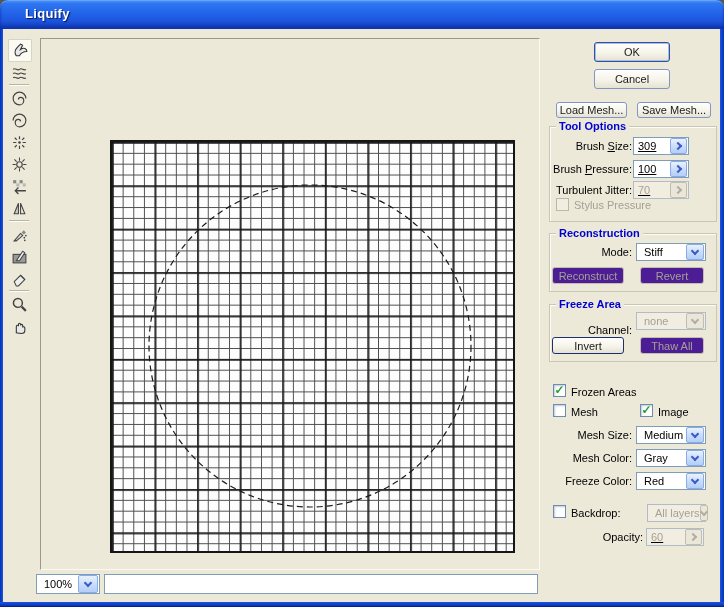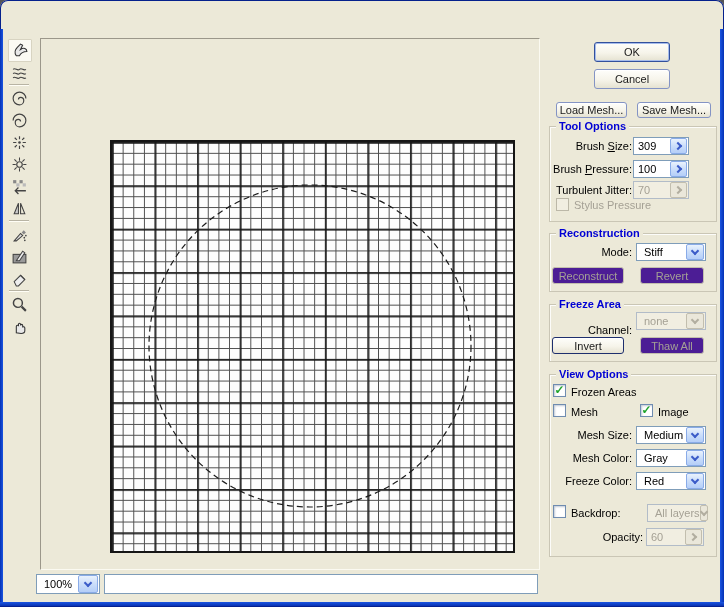--- a/index.html
+++ b/index.html
@@ -42,21 +42,21 @@
   .u{text-decoration:underline;}
   
   .btn{position:absolute;box-sizing:border-box;display:flex;align-items:center;justify-content:center;
     font-size:11px;color:#1a1a1a;border:1px solid #8494c4;border-radius:3px;
     background:linear-gradient(180deg,#fefefb 0%,#f6f4ea 55%,#e5e2d1 100%);box-shadow:inset 0 1px 0 #fff;}
   .btn.def{border-color:#32509c;box-shadow:inset 0 0 0 1px #a6bcec,inset 0 1px 0 #fff;}
   .btn.strong{border-color:#1e2f6e;}
   .btn.disb{background:#4c1d95;border-color:#c3bfae;color:#a5a195;box-shadow:none;justify-content:center;}
   
   .spin{position:absolute;width:56px;height:18px;background:#fff;border:1px solid #7f9db9;
-    display:flex;align-items:center;justify-content:space-between;box-sizing:border-box;padding:1px;}
+    display:flex;align-items:center;justify-content:space-between;box-sizing:border-box;padding:1px;text-decoration:underline;}
   .spinval{font-size:11px;padding-left:3px;}
   .spinbtn{width:15px;height:14px;border:1px solid #89abe8;border-radius:2px;display:flex;align-items:center;justify-content:center;
     background:linear-gradient(180deg,#e9f2fd 0%,#cbdefa 50%,#b4cef8 100%);}
   .spin.disf{background:#f1eee1;border-color:#b2bcc8;}
   .spin.disf .spinbtn{background:#eae7da;border-color:#c2beae;}
   
   .combo{position:absolute;height:18px;background:#fff;border:1px solid #7f9db9;
     display:flex;align-items:center;justify-content:space-between;box-sizing:border-box;padding:1px;}
   .comboval{font-size:11px;padding-left:6px;white-space:nowrap;}
   .cbtn{width:16px;height:14px;border:1px solid #89abe8;border-radius:2px;display:flex;align-items:center;justify-content:center;
@@ -76,20 +76,23 @@
   .cb.discb{background:#f1eee1;border-color:#bcb8a8;box-shadow:none;}
   
   .status-field{position:absolute;left:104px;top:574px;width:434px;height:20px;background:#fff;
     border:1px solid #7f9db9;box-sizing:border-box;font-size:11px;}
 </style>
 </head>
 <body>
 
 <div class="window">
 
+  <div class="titlebar">
+    <span class="title-text">Liquify</span>
+  </div>
   <div class="frame-l"></div>
   <div class="frame-r"></div>
   <div class="frame-b"></div>
 
   <div class="tool sel" style="top:39px">
     <span>
         <svg width="17" height="17" viewBox="0 0 16 16">
           <path d="M4 13C2 10 3 7 5 5l3-3 2 1-2 4c3-2 6-1 6 2-3 0-6 2-7 4z" fill="#e8e8e8" stroke="#333" stroke-width="1"></path>
         </svg>
       </span>
@@ -274,23 +277,20 @@
         <i class="chev d"></i>
       </span>
   </div>
   <div class="btn strong" style="left:552px;top:337px;width:72px;height:17px">
       <span>Invert</span>
     </div>
   <div class="btn disb" style="left:640px;top:337px;width:64px;height:17px">
       <span>Thaw All</span>
     </div>
 
-  <div class="fs" style="left:549px;top:374px;width:168px;height:183px">
-    <span class="leg">View Options</span>
-  </div>
   <div class="cb checked" style="left:553px;top:384px">
     <span class="mark">✓</span>
   </div>
   <span class="lbl" style="left:571px;top:386px">Frozen Areas</span>
   <div class="cb" style="left:553px;top:404px">
     
   </div>
   <span class="lbl" style="left:571px;top:406px">Mesh</span>
   <div class="cb checked" style="left:640px;top:404px">
     <span class="mark">✓</span>

